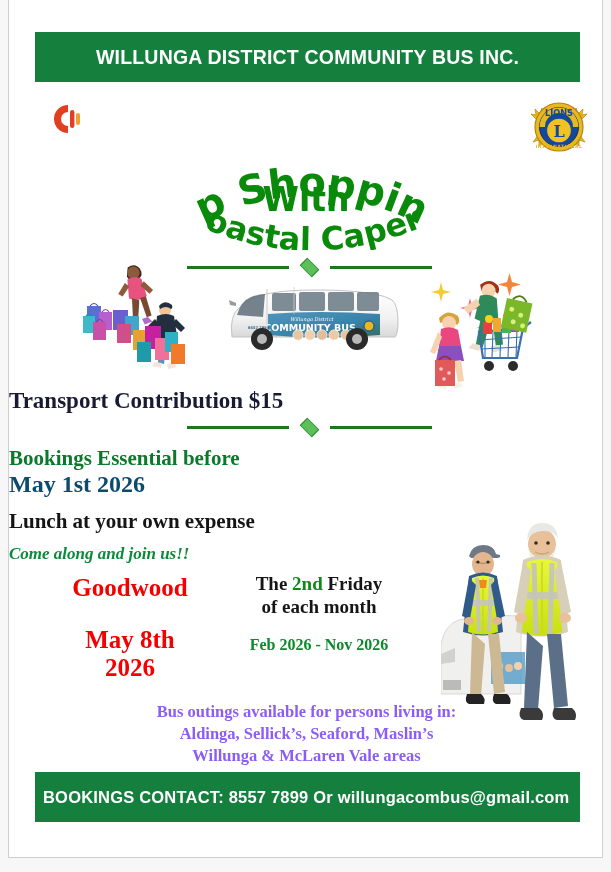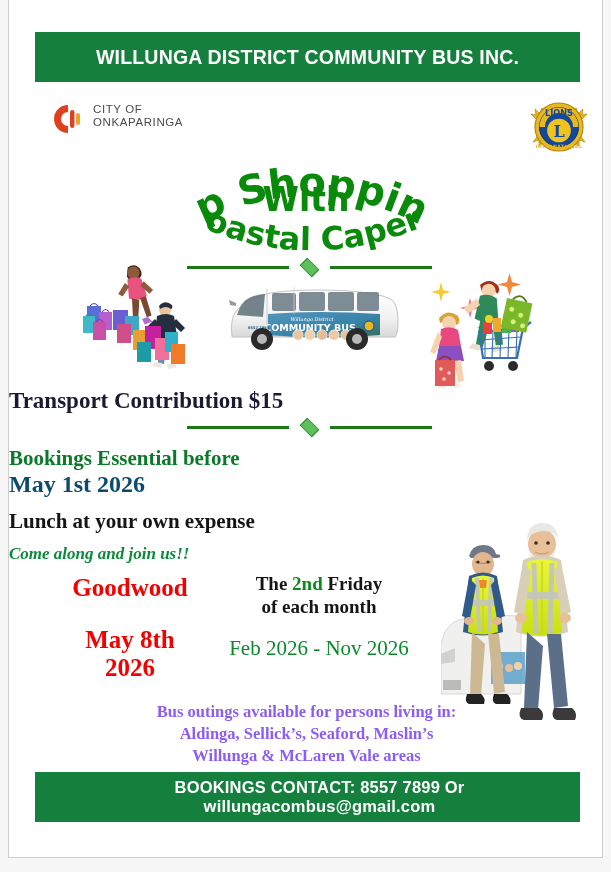--- a/index.html
+++ b/index.html
@@ -7,21 +7,21 @@
   .viewport{position:relative;width:611px;height:872px;overflow:hidden;background:#f7f7f7;}
   .page{position:absolute;left:8px;top:0;width:595px;height:858px;background:#ffffff;
         border:1px solid #cfcfcf;border-top:none;box-sizing:border-box;overflow:hidden;}
 
   
   .greenbar{position:absolute;background:#15803d;display:flex;align-items:center;}
   .greenbar span{color:#ffffff;font-family:"Liberation Sans",sans-serif;font-weight:bold;
         letter-spacing:.2px;}
   #headerbar{left:26px;top:32px;width:545px;height:50px;justify-content:center;}
   #headerbar span{font-size:19.5px;}
-  #footerbar{left:26px;top:772px;width:545px;height:50px;justify-content:flex-start;padding-left:24px;box-sizing:border-box;text-align:center;}
+  #footerbar{left:26px;top:772px;width:545px;height:50px;justify-content:flex-start;padding-left:8px;box-sizing:border-box;}
   #footerbar span{font-size:16.5px;}
 
   
   .onka{position:absolute;left:42px;top:100px;width:140px;height:38px;}
   .onka .mark{position:absolute;left:0;top:3px;width:34px;height:32px;}
   .onka .wordmark{position:absolute;left:42px;top:3px;line-height:1.12;
         font-family:"Liberation Sans",sans-serif;font-size:11.5px;color:#4b4b4b;letter-spacing:.6px;}
 
   
   .lions{position:absolute;left:518px;top:96px;width:64px;height:62px;}
@@ -65,21 +65,21 @@
   #goodwood{position:absolute;left:36px;top:574px;width:170px;text-align:center;
         font-size:25px;font-weight:bold;color:#f40000;}
   #maydate{position:absolute;left:36px;top:626px;width:170px;text-align:center;
         font-size:25px;font-weight:bold;color:#f40000;line-height:1.12;}
 
   
   #friday{position:absolute;left:195px;top:572px;width:230px;text-align:center;
         font-size:19px;font-weight:bold;color:#151515;line-height:1.22;}
   #friday .grn{color:#0a8a1a;}
   #months{position:absolute;left:195px;top:636px;width:230px;text-align:center;
-        font-size:21px;font-weight:normal;color:#0a8a2a;}
+        font-size:16px;font-weight:bold;color:#0a8a2a;}
 
   
   .drivers{position:absolute;left:432px;top:506px;width:155px;height:258px;}
 
   
   #areas{position:absolute;left:0;top:701px;width:595px;text-align:center;
         font-size:16.5px;font-weight:bold;color:#8b5cf6;line-height:1.33;}
 </style>
 </head>
 <body>
@@ -91,24 +91,20 @@
       <span>WILLUNGA DISTRICT COMMUNITY BUS INC.</span>
     </div>
 
     <div class="onka">
       <div class="mark">
         <svg viewBox="0 0 34 32" width="34" height="32">
           <path d="M17 2 A14 14 0 1 0 17 30 L17 23 A7 7 0 1 1 17 9 Z" fill="#e0401f"></path>
           <rect x="19" y="7" width="4.4" height="18" rx="2.2" fill="#e0401f"></rect>
           <rect x="25" y="10" width="4.0" height="12" rx="2" fill="#f0a030"></rect>
         </svg>
-      </div>
-      <div class="wordmark">
-        <div>CITY OF</div>
-        <div>ONKAPARINGA</div>
       </div>
     </div>
 
     <div class="lions">
       <svg viewBox="0 0 64 62" width="64" height="62">
         <g>
           <path d="M10 24 L4 18 L9 19 L8 13 L13 18 L15 12 L18 18 L22 14 L22 21 Z" fill="#e8b820" stroke="#b8860b" stroke-width=".7"></path>
           <path d="M54 24 L60 18 L55 19 L56 13 L51 18 L49 12 L46 18 L42 14 L42 21 Z" fill="#e8b820" stroke="#b8860b" stroke-width=".7"></path>
           <path d="M12 38 L6 46 L12 44 L12 50 L18 45 L20 51 L24 45 L28 49 L27 41 Z" fill="#e8b820" stroke="#b8860b" stroke-width=".7"></path>
           <path d="M52 38 L58 46 L52 44 L52 50 L46 45 L44 51 L40 45 L36 49 L37 41 Z" fill="#e8b820" stroke="#b8860b" stroke-width=".7"></path>

